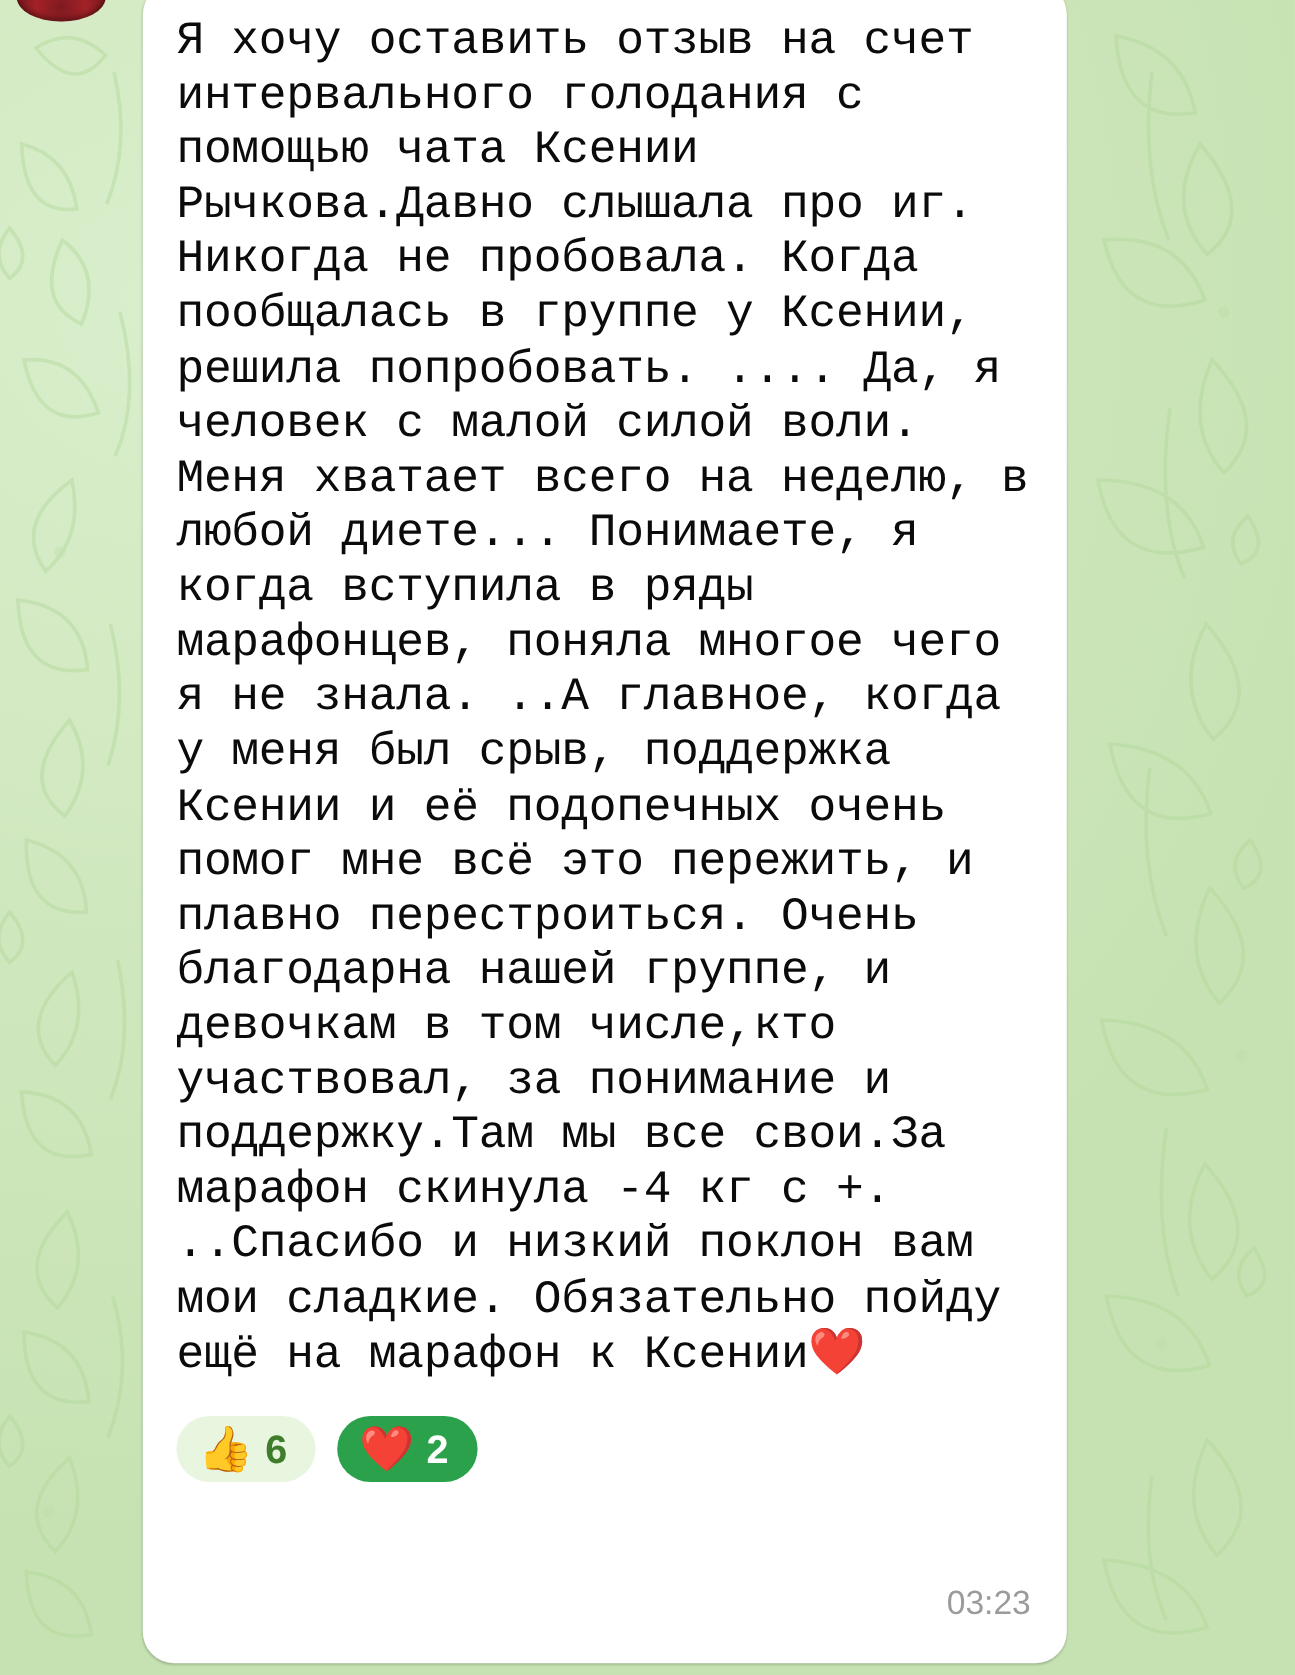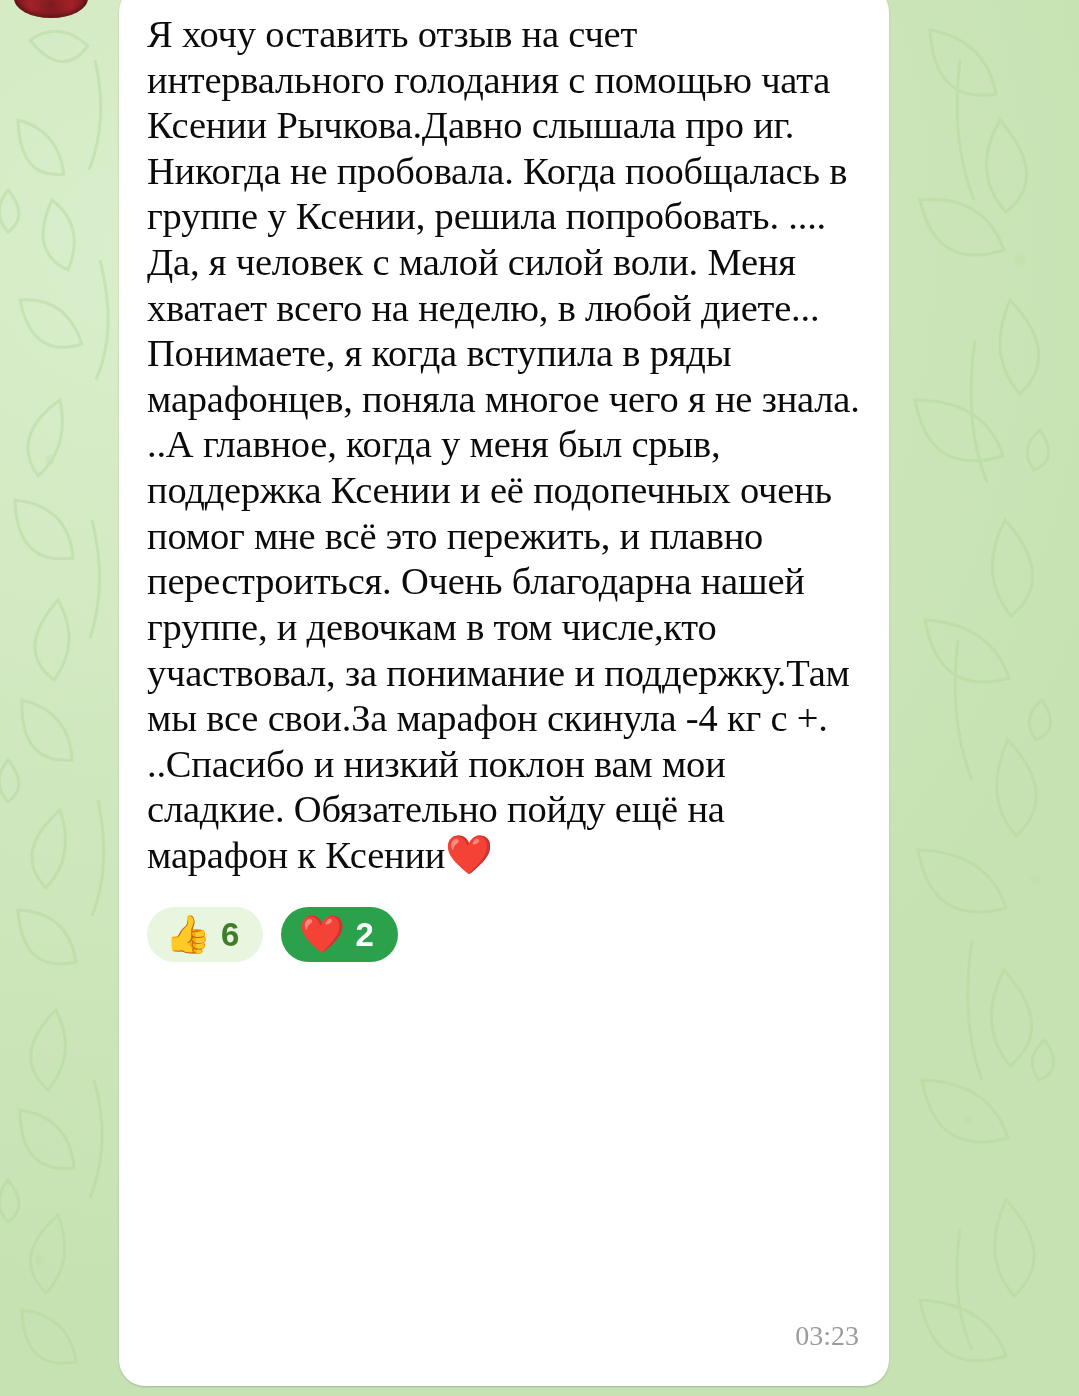--- a/index.html
+++ b/index.html
@@ -60,21 +60,21 @@
     box-shadow: inset 0 -3px 4px rgba(0,0,0,0.35);
   }
 
   .msg-text {
     font-size: 38.5px;
     line-height: 1.185;
     color: #0b0b0b;
     letter-spacing: -0.2px;
     white-space: pre-wrap;
     word-wrap: break-word;
-    font-family: Liberation Serif, serif;
+    font-family: Liberation Mono, monospace;
   }
 
   
   .reactions {
     display: flex;
     gap: 18px;
     margin-top: 28px;
     align-items: center;
   }
   .reaction {
@@ -102,21 +102,21 @@
     color: #ffffff;
   }
 
   
   .timestamp {
     position: absolute;
     right: 30px;
     bottom: 34px;
     font-size: 28px;
     color: #9b9b9b;
-    font-family: Liberation Serif, serif;
+    font-family: Liberation Sans, sans-serif;
   }
 </style>
 </head>
 <body>
 
 <div id="chat-screen">
 
   <svg id="wallpaper-pattern" viewBox="0 0 1079 1396" preserveAspectRatio="none" xmlns="http://www.w3.org/2000/svg">
     <g fill="none" stroke="#b2d79b" stroke-width="3" opacity="0.85">
 

